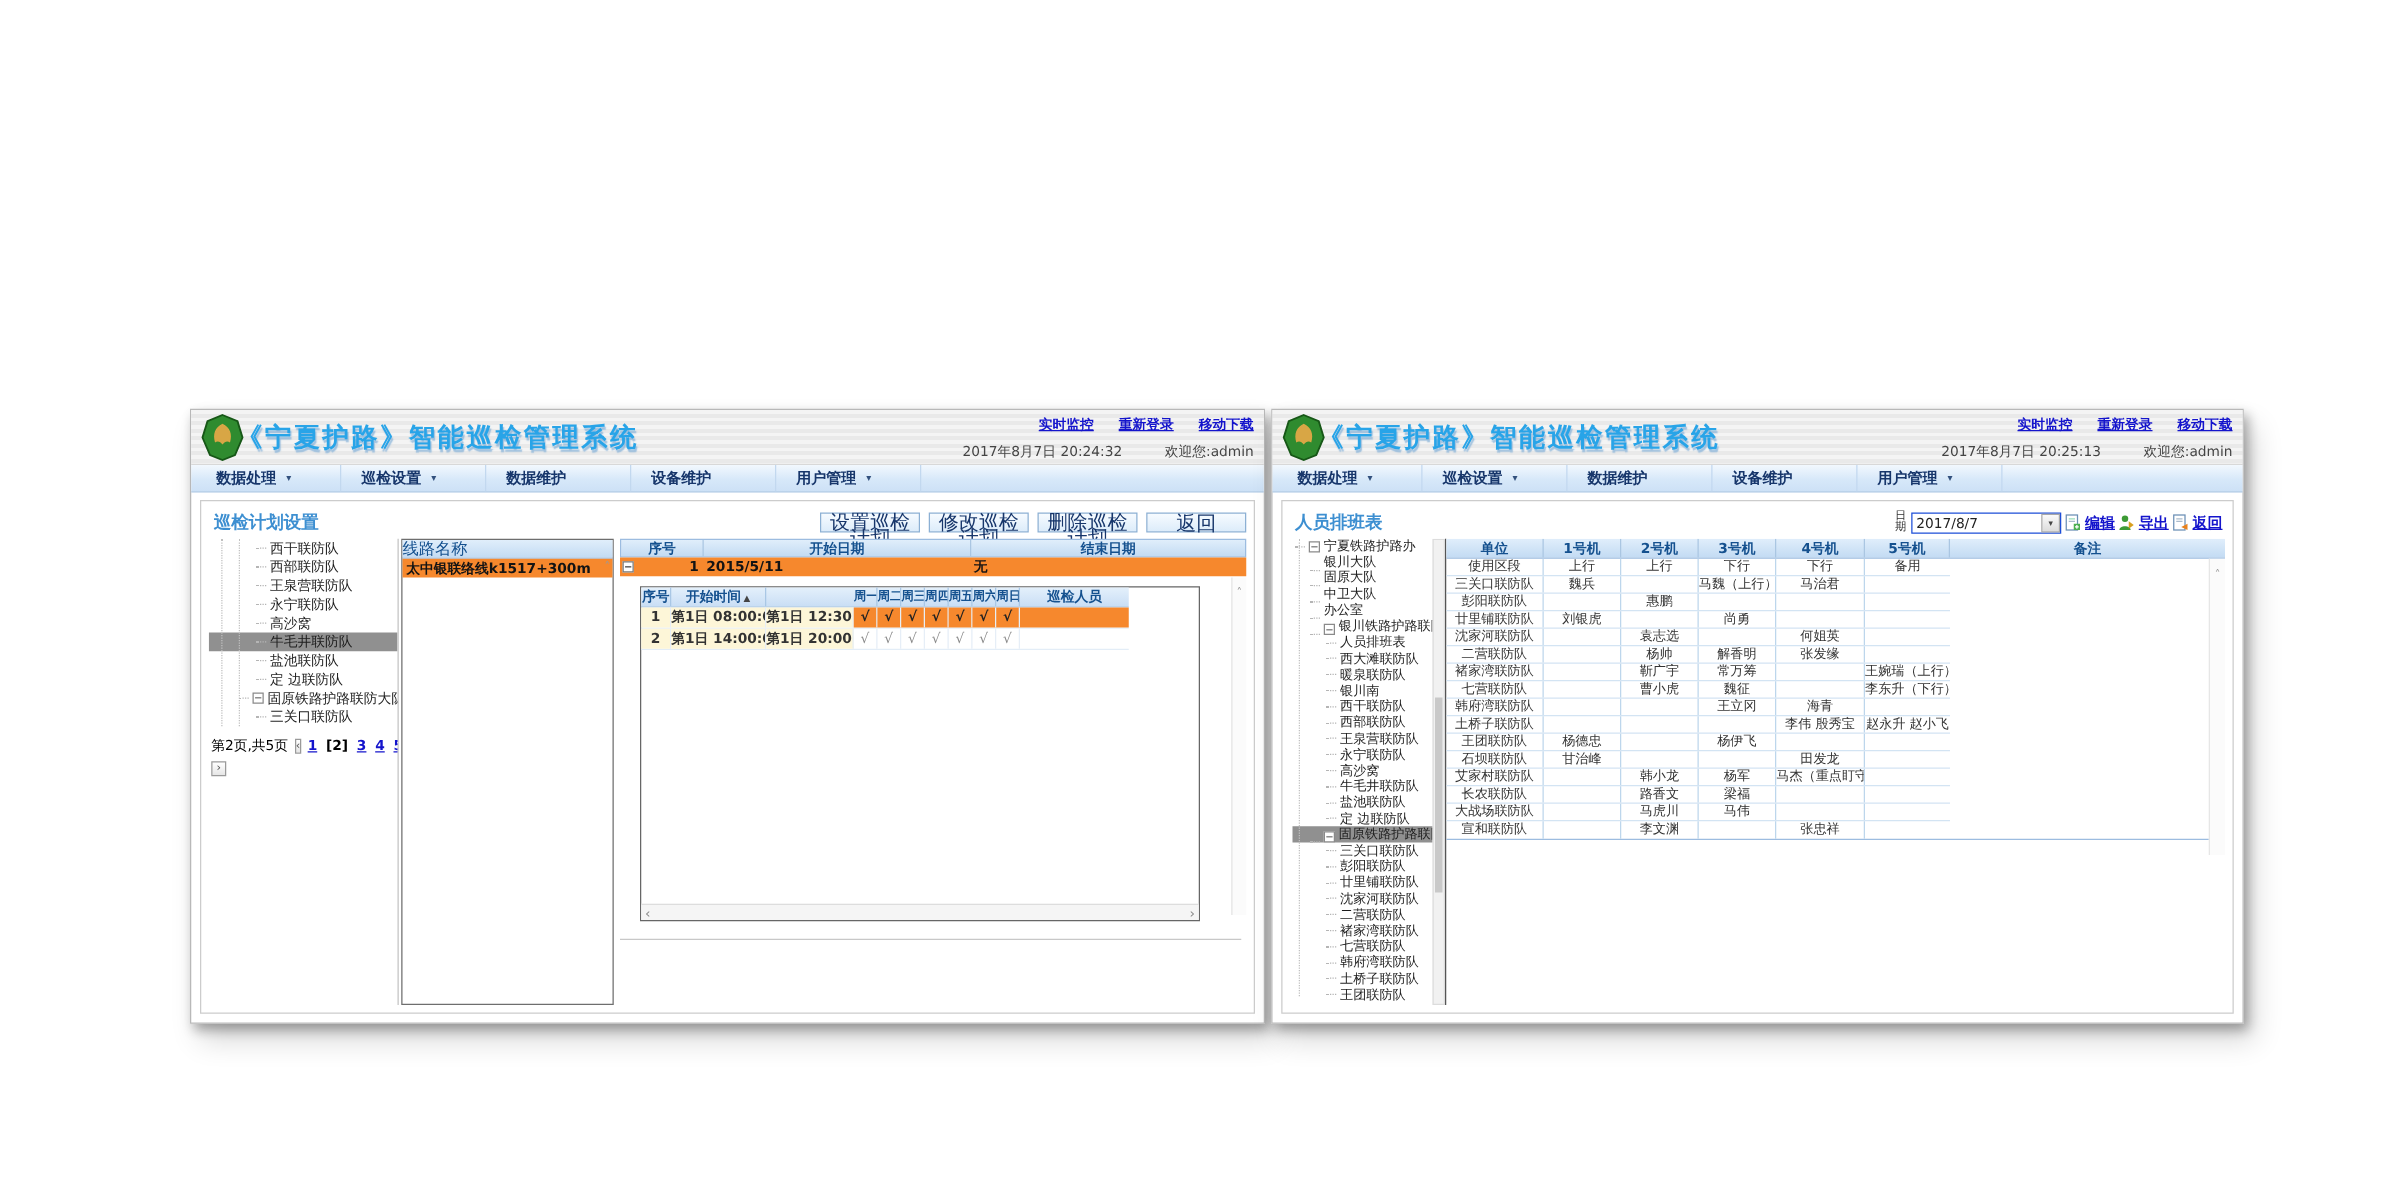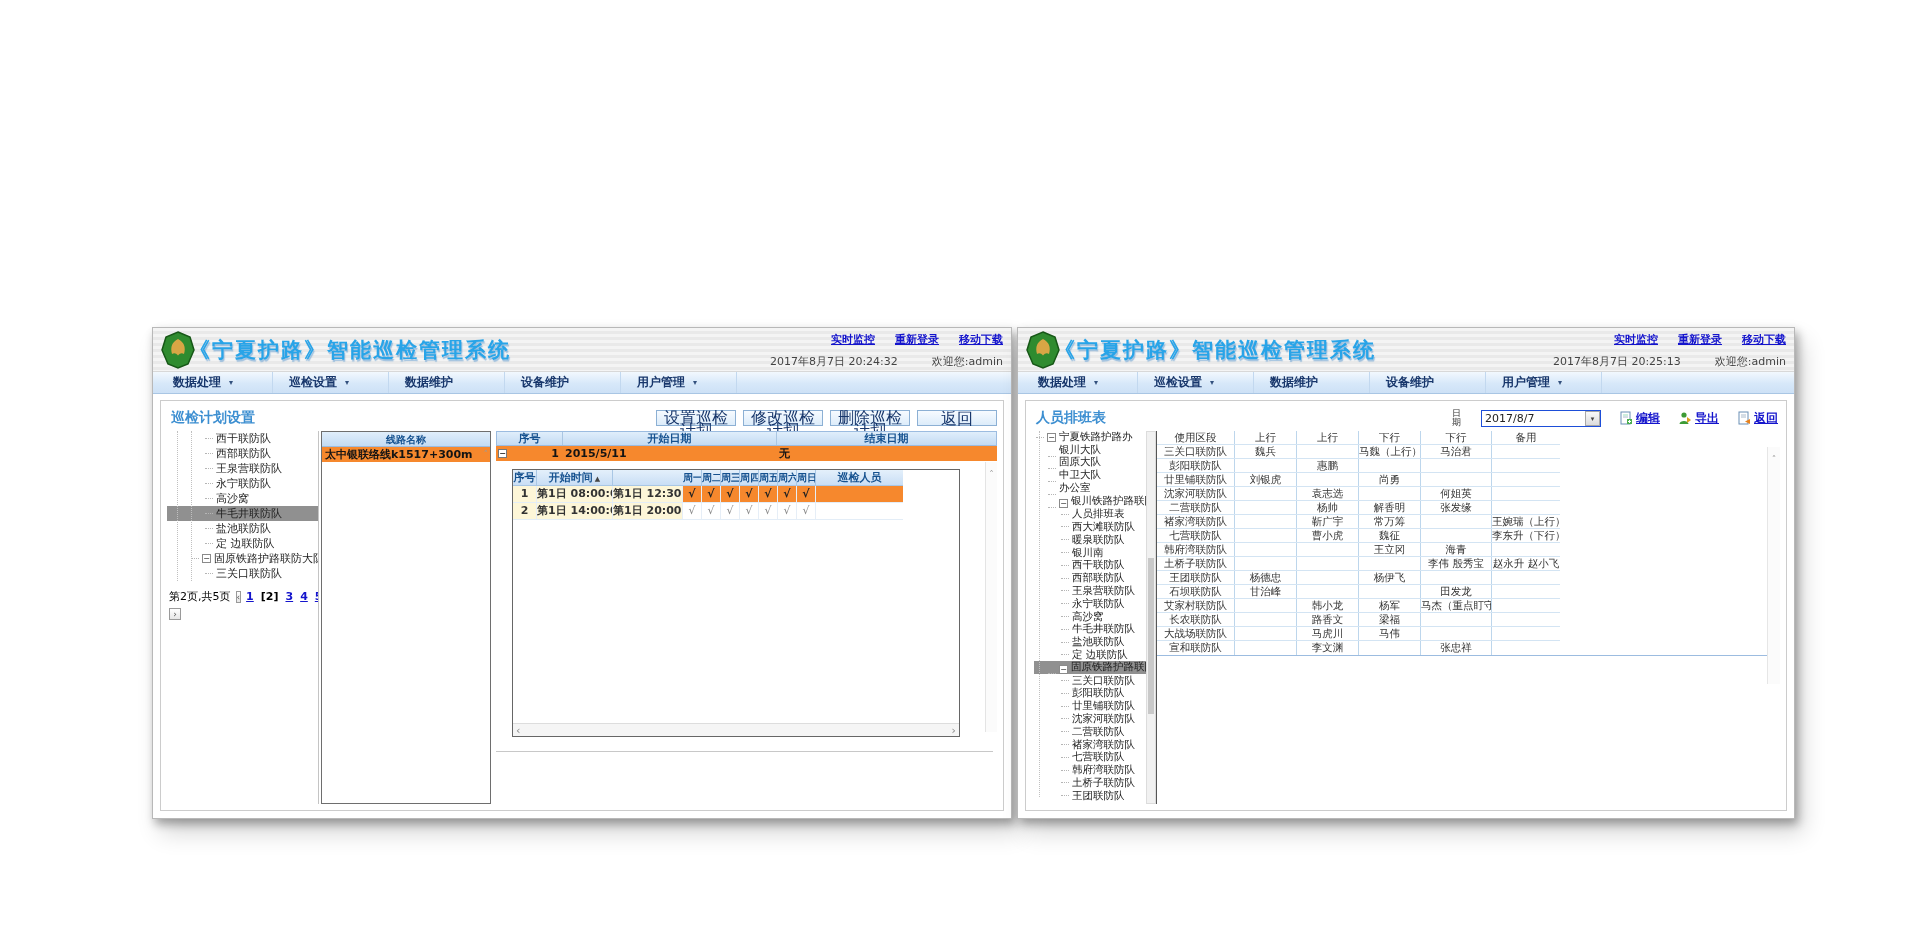--- a/index.html
+++ b/index.html
@@ -66,21 +66,21 @@
     background:linear-gradient(#fff,#e6e6e6); color:#555; font-size:9px; line-height:10px;
     text-align:center; cursor:pointer; }
   .pg-pages { display:inline-flex; gap:7px; }
   .pg { cursor:pointer; }
   .pg.plink { color:#1414cc; text-decoration:underline; font-weight:bold; }
   .pg.pcur { color:#000; font-weight:bold; }
   .pg-next-row { margin-top:3px; }
 
   
   .route-pane { position:relative; width:170px; flex:none; margin-left:2px; border:1px solid #6e6e6e; }
-  .route-header { height:15px; text-align:center; font-size:10px; font-weight:bold; color:#15518f;
+  .route-header { height:15px; font-size:13px; font-weight:normal; color:#15518f;
     background:linear-gradient(#e0eefb,#c3dbf3); border-bottom:1px solid #9cbce0; line-height:15px; }
   .route-row { height:15px; line-height:15px; background:#f6882d; color:#141414; font-size:11px;
     font-weight:bold; padding-left:3px; white-space:nowrap; overflow:hidden; cursor:pointer; }
   .scroll-up { color:#9a9a9a; font-size:9px; line-height:9px; cursor:pointer; }
   .r-su { position:absolute; right:2px; top:18px; }
 
   
   .main-pane { position:relative; flex:1; margin-left:5px; }
   .plan-header { display:flex; height:15px; background:linear-gradient(#e0eefb,#c3dbf3);
     border:1px solid #9cbce0; border-bottom:1px solid #9cbce0; }
@@ -118,21 +118,21 @@
   .hscroll { position:absolute; left:0; right:0; bottom:0; height:13px; background:#f5f5f5;
     border-top:1px solid #ddd; }
   .hs-btn { position:absolute; top:1px; color:#8a8a8a; font-size:11px; line-height:11px; cursor:pointer; }
   .hs-btn.left { left:3px; } .hs-btn.right { right:3px; }
   .sep-line { margin:14px 4px 0 0; border-top:1px solid #c8c8c8; }
   .vscroll { position:absolute; right:0; top:31px; bottom:72px; width:12px; background:#fbfbfb;
     border-left:1px solid #e4e4e4; text-align:center; }
   .vscroll .scroll-up { display:inline-block; margin-top:3px; }
 
   
-  .toolbar { display:flex; align-items:center; gap:18px; padding-right:2px; }
+  .toolbar { display:flex; align-items:center; gap:2px; padding-right:2px; }
   .date-label { width:11px; font-size:9px; line-height:9px; color:#333; word-break:break-all; }
   .combo { display:flex; align-items:center; width:120px; height:17px; border:1px solid #1d4ed8;
     background:#fff; padding-left:3px; }
   .combo-text { font-size:11px; color:#222; }
   .combo-btn { margin-left:auto; width:15px; height:15px; border:1px solid #a8a8a8;
     background:linear-gradient(#fafafa,#dcdcdc); font-size:7px; line-height:14px; text-align:center;
     color:#444; cursor:pointer; }
   .tool-item { display:flex; align-items:center; gap:3px; cursor:pointer; }
   .tool-icon { width:14px; height:14px; }
   .tool-link { font-size:12px; font-weight:bold; color:#1414cc; text-decoration:underline; white-space:nowrap; }
@@ -621,20 +621,29 @@
 
               <span>王团联防队</span>
             </div>
           </div>
         <div class="tree-scroll">
           <div class="tree-thumb"></div>
         </div>
       </div>
 
       <div class="table-pane">
+        <div class="sched-header">
+          <span class="sh u">单位</span>
+          <span class="sh m">1号机</span>
+          <span class="sh m">2号机</span>
+          <span class="sh m">3号机</span>
+          <span class="sh m4">4号机</span>
+          <span class="sh m5">5号机</span>
+          <span class="sh rm">备注</span>
+        </div>
         <div class="sched-body">
           <div class="sched-rows">
 
               <div class="sched-row">
                 <span class="sc u">使用区段</span>
                 <span class="sc m">上行</span>
                 <span class="sc m">上行</span>
                 <span class="sc m">下行</span>
                 <span class="sc m4">下行</span>
                 <span class="sc m5">备用</span>

